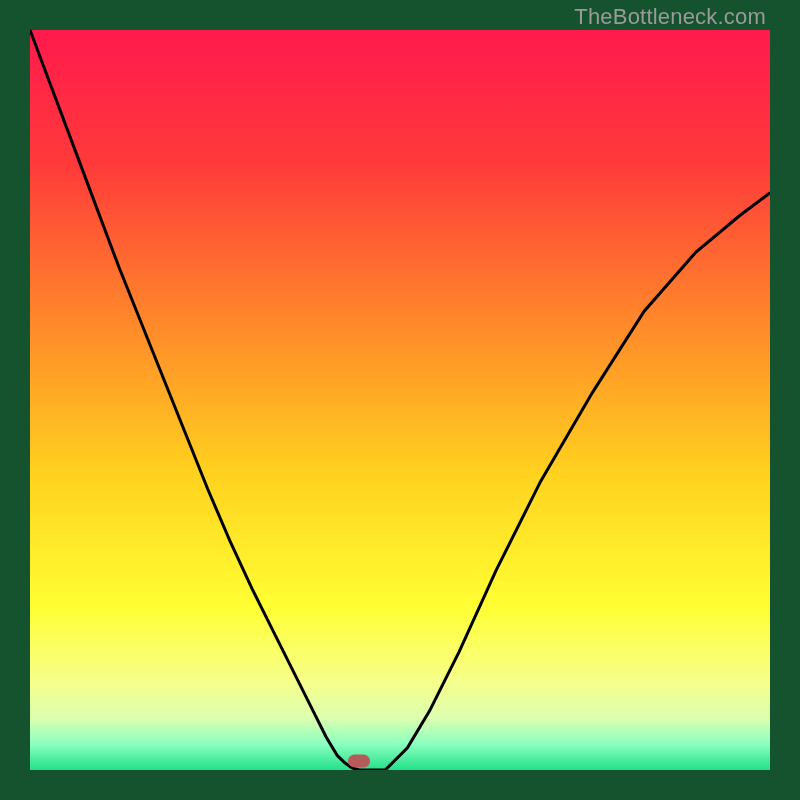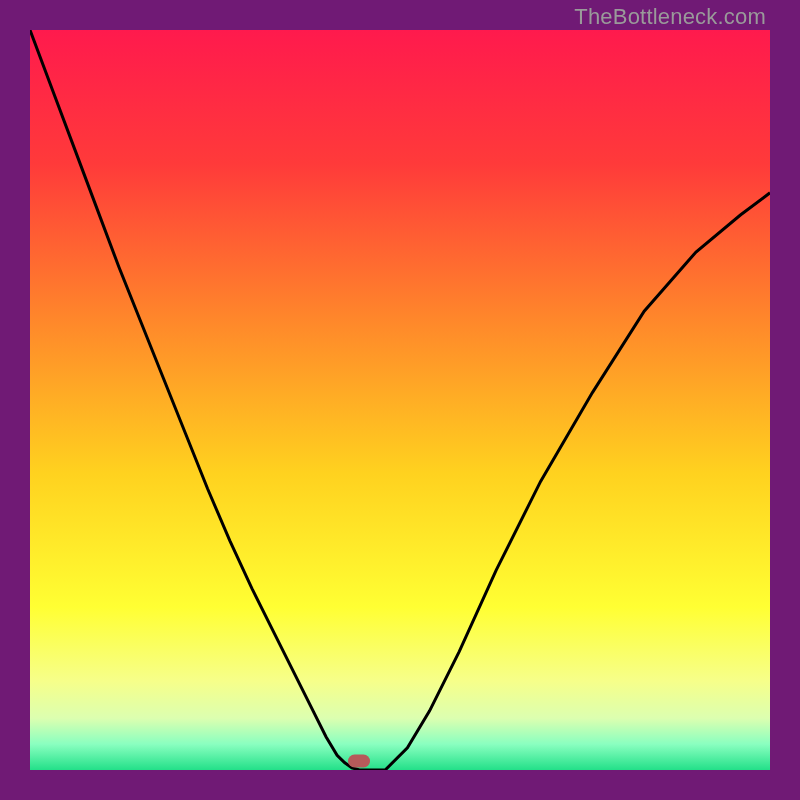--- a/index.html
+++ b/index.html
@@ -7,21 +7,21 @@
     padding: 0;
     width: 800px;
     height: 800px;
     background: #000;
     overflow: hidden;
     font-family: Arial, Helvetica, sans-serif;
   }
   .frame {
     position: absolute;
     inset: 0;
-    background: #701a75;
+    background: #14532d;
   }
   .plot-wrap {
     position: absolute;
     left: 30px;
     top: 30px;
     width: 740px;
     height: 740px;
   }
   .gradient-bg {
     position: absolute;

